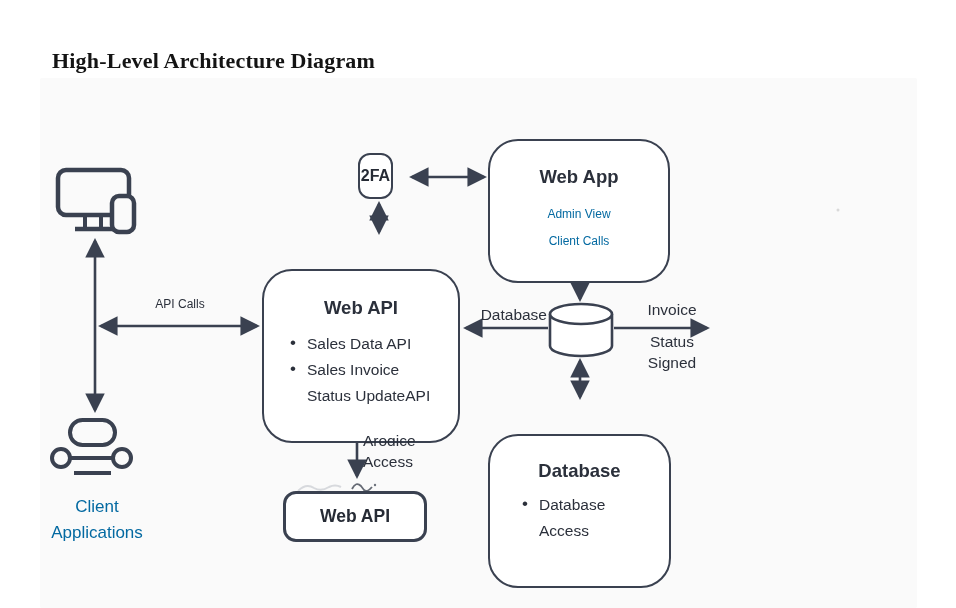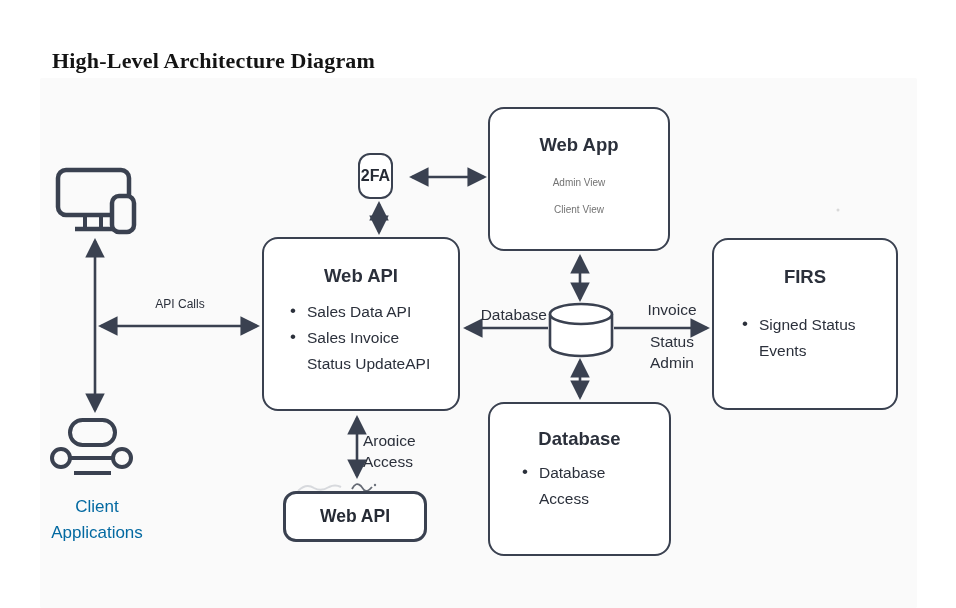--- a/index.html
+++ b/index.html
@@ -15,26 +15,26 @@
   }
   .canvas {
     position:absolute; left:40px; top:78px; width:877px; height:530px;
     background:#fafafa; border-radius:2px; z-index:1;
   }
   .overlay { position:absolute; left:0; top:0; z-index:2; pointer-events:none; }
   .box {
     position:absolute; background:#ffffff; border:2.5px solid #3a4150;
     box-sizing:border-box; z-index:3;
   }
-  .box-lg { border-radius:16px; }
+  .box-lg { border-radius:30px;margin-top:32px; }
   .box-sm { border-radius:13px; }
   .box-title {
     text-align:center; font-weight:700; font-size:18.5px; color:#2b303b;
   }
-  .center-lines { text-align:center; font-size:10px; line-height:27px; margin-top:13px; color:#737373; }
+  .center-lines { text-align:center; font-size:12px; line-height:27px; margin-top:13px; color:#0369a1; }
   .bullets { list-style:none; padding:0; }
   .bullets li { position:relative; padding-left:17px; font-size:15.5px; line-height:26px; color:#2b303b; }
   .bullets li::before { content:"\2022"; position:absolute; left:0; top:-1px; font-size:17px; }
   .lbl { position:absolute; z-index:4; font-size:15.5px; color:#2b303b; }
   .lbl span { display:block; }
   .webapp   { left:488px; top:107px; width:182px; height:144px; padding-top:25px; }
   .twofa    { left:358px; top:153px; width:35px;  height:46px; border-radius:12px;
               display:flex; align-items:center; justify-content:center;
               font-weight:700; font-size:16px; }
   .webapi   { left:262px; top:237px; width:198px; height:174px; padding-top:26px; }
@@ -109,60 +109,54 @@
       <path d="M352 489 q4 -8 9 -3 l3 4 q3 3 8 -3" stroke="#4a505c" stroke-width="1.8" opacity="0.85"></path>
       <circle cx="375" cy="485" r="1.2" fill="#4a505c" opacity="0.8"></circle>
     </g>
     <circle cx="838" cy="210" r="1.5" fill="#d9d9d9"></circle>
   </svg>
 
   <div class="box box-lg webapp">
     <div class="box-title">Web App</div>
     <div class="center-lines">
       <div>Admin View</div>
-      <div>Client View</div>
+      <div>Client Calls</div>
     </div>
   </div>
 
   <div class="box twofa">
     <span>2FA</span>
   </div>
 
   <div class="box box-lg webapi">
     <div class="box-title">Web API</div>
     <ul class="bullets">
       <li>Sales Data API</li>
       <li>Sales Invoice Status UpdateAPI</li>
     </ul>
   </div>
 
-  <div class="box box-lg firs">
-    <div class="box-title">FIRS</div>
-    <ul class="bullets">
-      <li>Signed Status Events</li>
-    </ul>
-  </div>
 
   <div class="box box-lg dbbox">
     <div class="box-title">Database</div>
     <ul class="bullets">
       <li>Database Access</li>
     </ul>
   </div>
 
   <div class="box box-sm webapi2">
     <span>Web API</span>
   </div>
 
   <div class="lbl lbl-apicalls">API Calls</div>
   <div class="lbl lbl-database">Database</div>
   <div class="lbl lbl-invoice">
     <span>Invoice</span>
     <span class="gap">Status</span>
-    <span>Admin</span>
+    <span>Signed</span>
   </div>
   <div class="lbl lbl-aroice">
     <span>Aroɑice</span>
     <span>Access</span>
   </div>
   <div class="lbl lbl-client">
     <span>Client</span>
     <span>Applications</span>
   </div>
 

